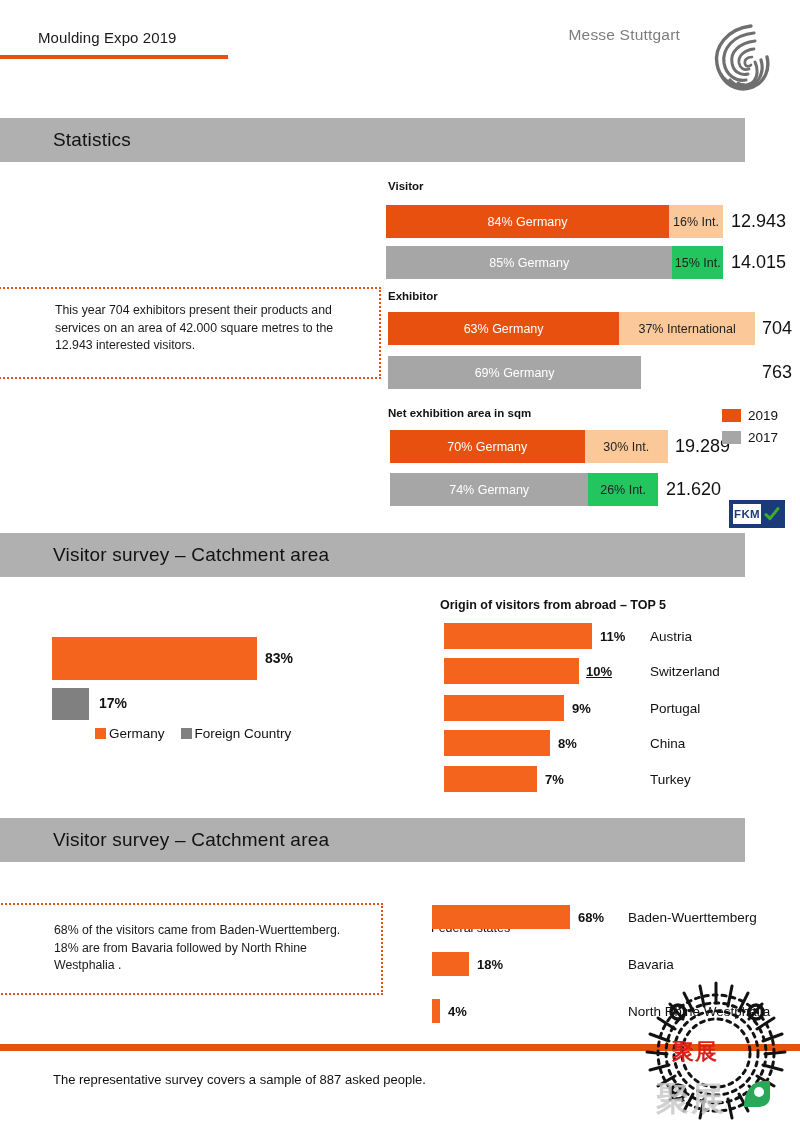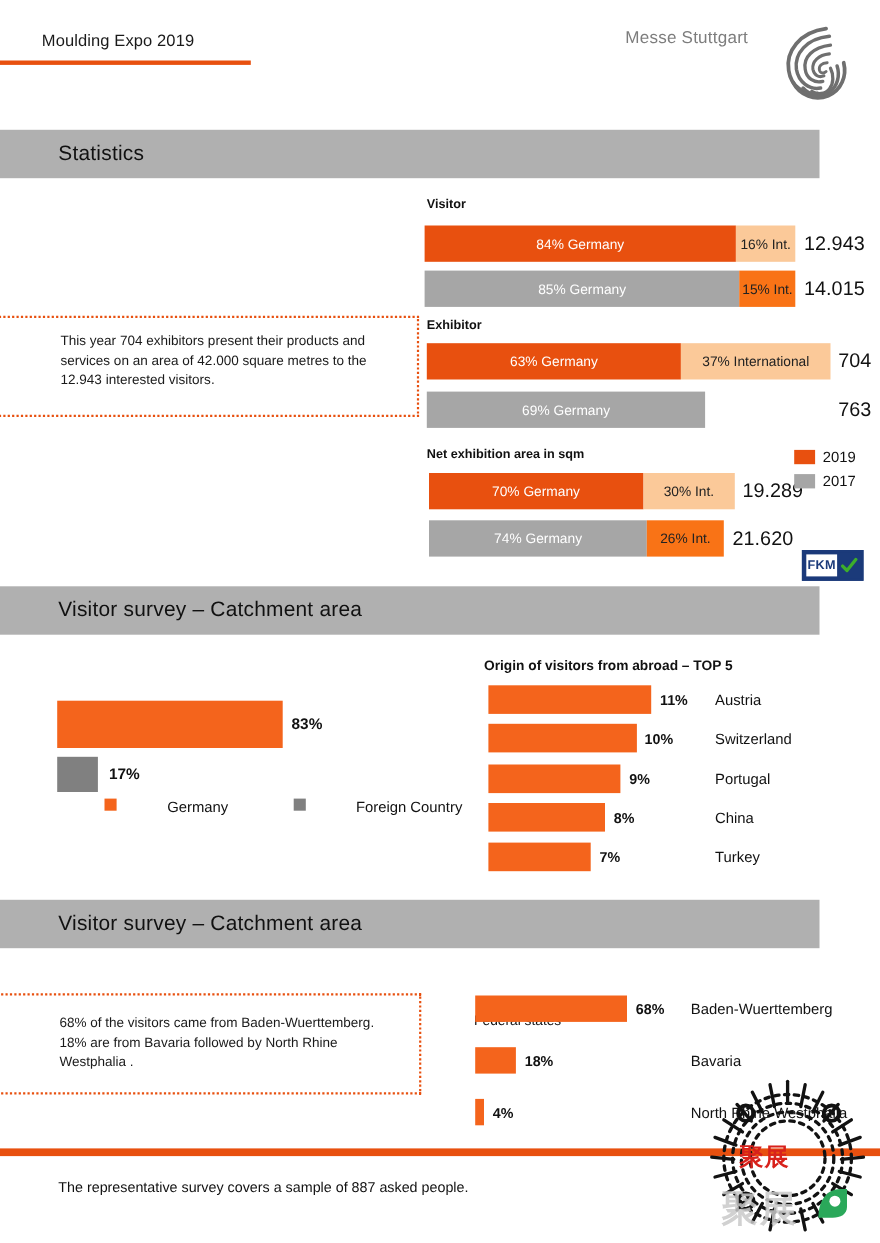--- a/index.html
+++ b/index.html
@@ -61,21 +61,21 @@
     position:absolute; font-size:11.5px; font-weight:bold; color:#111;
   }
   .sbar { position:absolute; height:33px; display:flex; }
   .seg {
     height:100%; display:flex; align-items:center; justify-content:center;
     font-size:12.5px; white-space:nowrap;
   }
   .seg-de-19 { background:#E8500F; color:#fff; }
   .seg-int-19 { background:#FBC999; color:#222; }
   .seg-de-17 { background:#A6A6A6; color:#fff; }
-  .seg-int-17 { background:#f97316; color:#222; }
+  .seg-int-17 { background:#22c55e; color:#222; }
   .sval {
     position:absolute; font-size:18px; color:#111; white-space:nowrap;
     height:33px; display:flex; align-items:center;
   }
 
   
   .legend-year { position:absolute; left:722px; top:406px; }
   .ly-row { display:flex; align-items:center; height:19px; margin-bottom:3px; }
   .ly-sw { width:19px; height:13px; margin-right:7px; }
   .ly-sw.y19 { background:#E8500F; }
@@ -92,21 +92,21 @@
     justify-content:center; margin:2px 0 2px 2px;
   }
   .fkm-l b { font-size:11.5px; color:#1b3a7a; letter-spacing:.3px; }
   .fkm-r { width:22px; display:flex; align-items:center; justify-content:center; }
   .fkm-r svg { width:16px; height:16px; display:block; }
 
   
   .cbar { position:absolute; background:#F4641C; }
   .cbar.gray { background:#808080; }
   .clabel { position:absolute; font-size:14px; font-weight:bold; color:#111; }
-  .legend-cc { position:absolute; left:95px; top:726px; display:flex; align-items:flex-start;gap:43px; }
+  .legend-cc { position:absolute; left:95px; top:726px; display:flex; align-items:center; }
   .legend-cc .sw { width:11px; height:11px; margin-right:3px; }
   .legend-cc .sw.de { background:#F4641C; }
   .legend-cc .sw.fc { background:#808080; }
   .legend-cc .tx { font-size:13.5px; color:#111; margin-right:16px; }
 
   
   .t5-title {
     position:absolute; left:440px; top:598px;
     font-size:12.5px; font-weight:bold; color:#111;
   }
@@ -281,21 +281,21 @@
   <div class="t5-title">Origin of visitors from abroad – TOP 5</div>
 
   <div class="t5-row" style="top:623px;">
     <div class="t5-bar" style="width:148px;"></div>
     <div class="t5-pct" style="left:156px;">11%</div>
     <div class="t5-name" style="left:206px;">Austria</div>
   </div>
 
   <div class="t5-row" style="top:658px;">
     <div class="t5-bar" style="width:135px;"></div>
-    <div class="t5-pct" style="left:142px;">10%</div>
+    <div class="t5-pct" style="left:142px;text-decoration:underline;">10%</div>
     <div class="t5-name" style="left:206px;">Switzerland</div>
   </div>
 
   <div class="t5-row" style="top:695px;">
     <div class="t5-bar" style="width:120px;"></div>
     <div class="t5-pct" style="left:128px;">9%</div>
     <div class="t5-name" style="left:206px;">Portugal</div>
   </div>
 
   <div class="t5-row" style="top:730px;">

